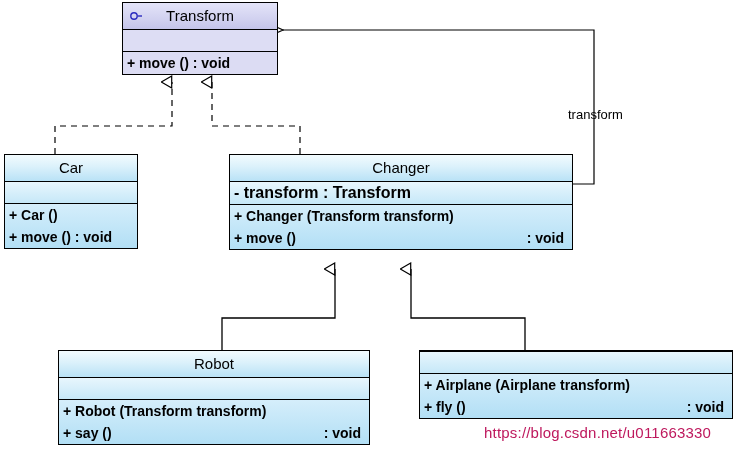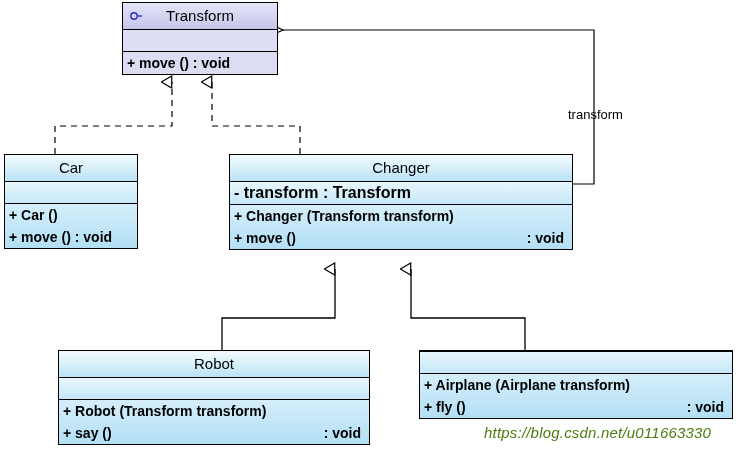--- a/index.html
+++ b/index.html
@@ -107,24 +107,23 @@
     position: absolute;
     font-size: 13px;
     color: #000000;
     white-space: nowrap;
   }
 
   
   .watermark {
     position: absolute;
     font-size: 15px;
-    color: #4d7c0f;
+    color: #be185d;
     white-space: nowrap;
     letter-spacing: 0.2px;
-    font-style: italic;
   }
 </style>
 </head>
 <body>
 
 <div id="canvas">
 
   <svg id="edges" viewBox="0 0 745 453" width="745" height="453">
     <defs>
       <marker id="hollowTriUp" markerWidth="14" markerHeight="12" refX="7" refY="11.5" orient="auto" markerUnits="userSpaceOnUse">

